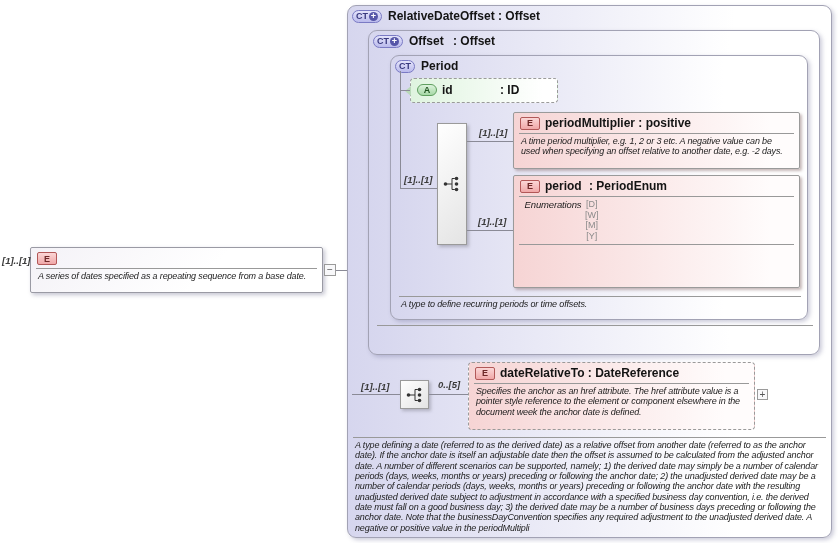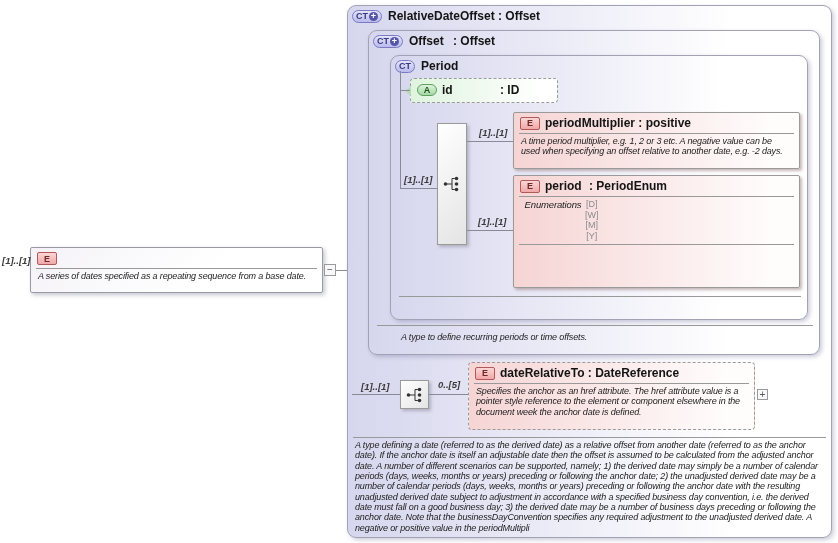--- a/index.html
+++ b/index.html
@@ -115,21 +115,21 @@
   </div>
 
   <div class="ctbox" style="left:390px; top:55px; width:418px; height:265px;">
     <div class="cthdr">
       <span class="ct-icon">
         <span class="ct-txt">CT</span>
       </span>
       <span>Period</span>
     </div>
     <div class="hsep" style="position:absolute; left:8px; right:6px; top:240px; margin:0;"></div>
-    <div class="ann" style="position:absolute; left:8px; right:5px; top:243px; padding:0 2px;margin-top:33px;">A type to define recurring periods or time offsets.</div>
+    <div class="ann" style="position:absolute; left:8px; right:5px; top:243px; padding:0 2px;">A type to define recurring periods or time offsets.</div>
   </div>
 
   <div class="elbox dashed" style="left:410px; top:78px; width:148px; height:25px; background:linear-gradient(to right,#dff4df,#ffffff 90%);">
     <span class="tagpoint"></span>
     <div class="hdr" style="padding-top:4px;">
       <span class="a-icon">A</span>
       <span><span class="nw58">id</span><span>: ID</span></span>
     </div>
   </div>
 

